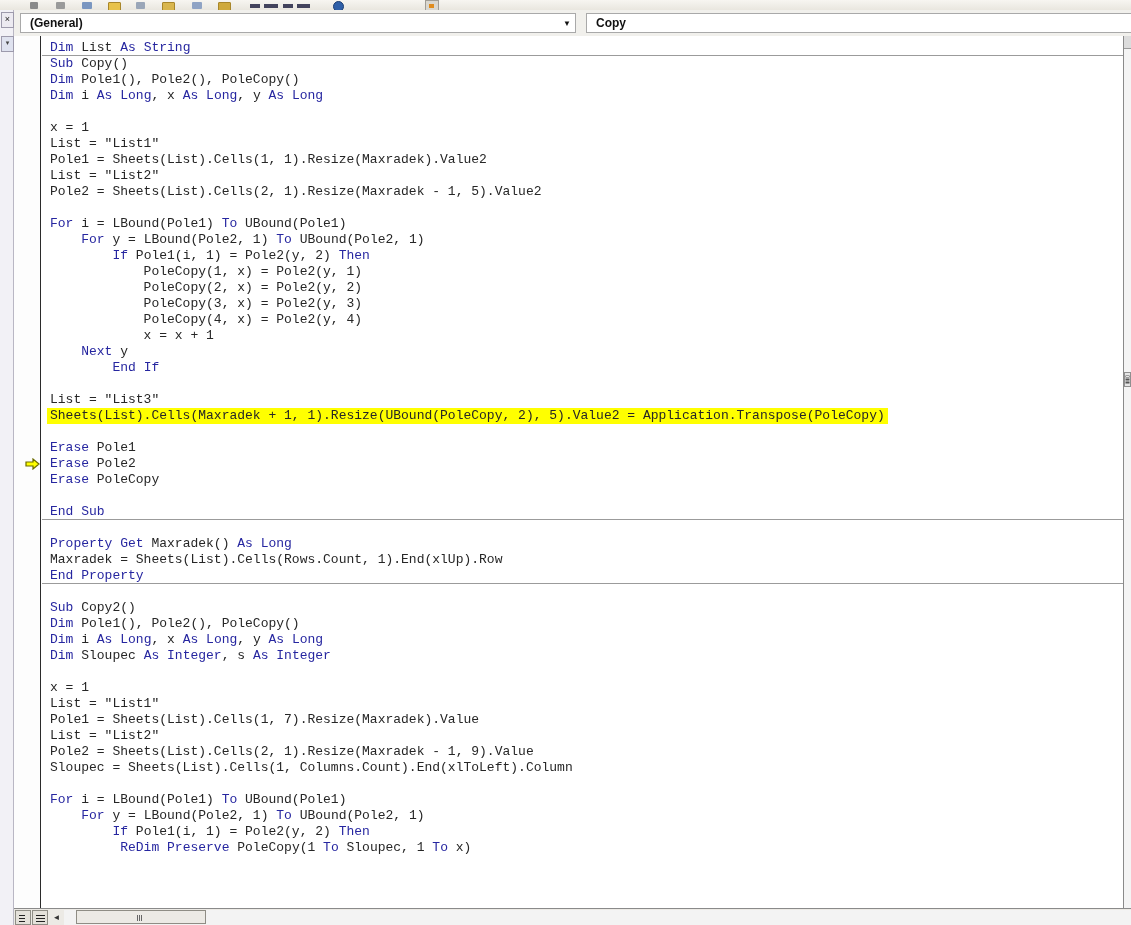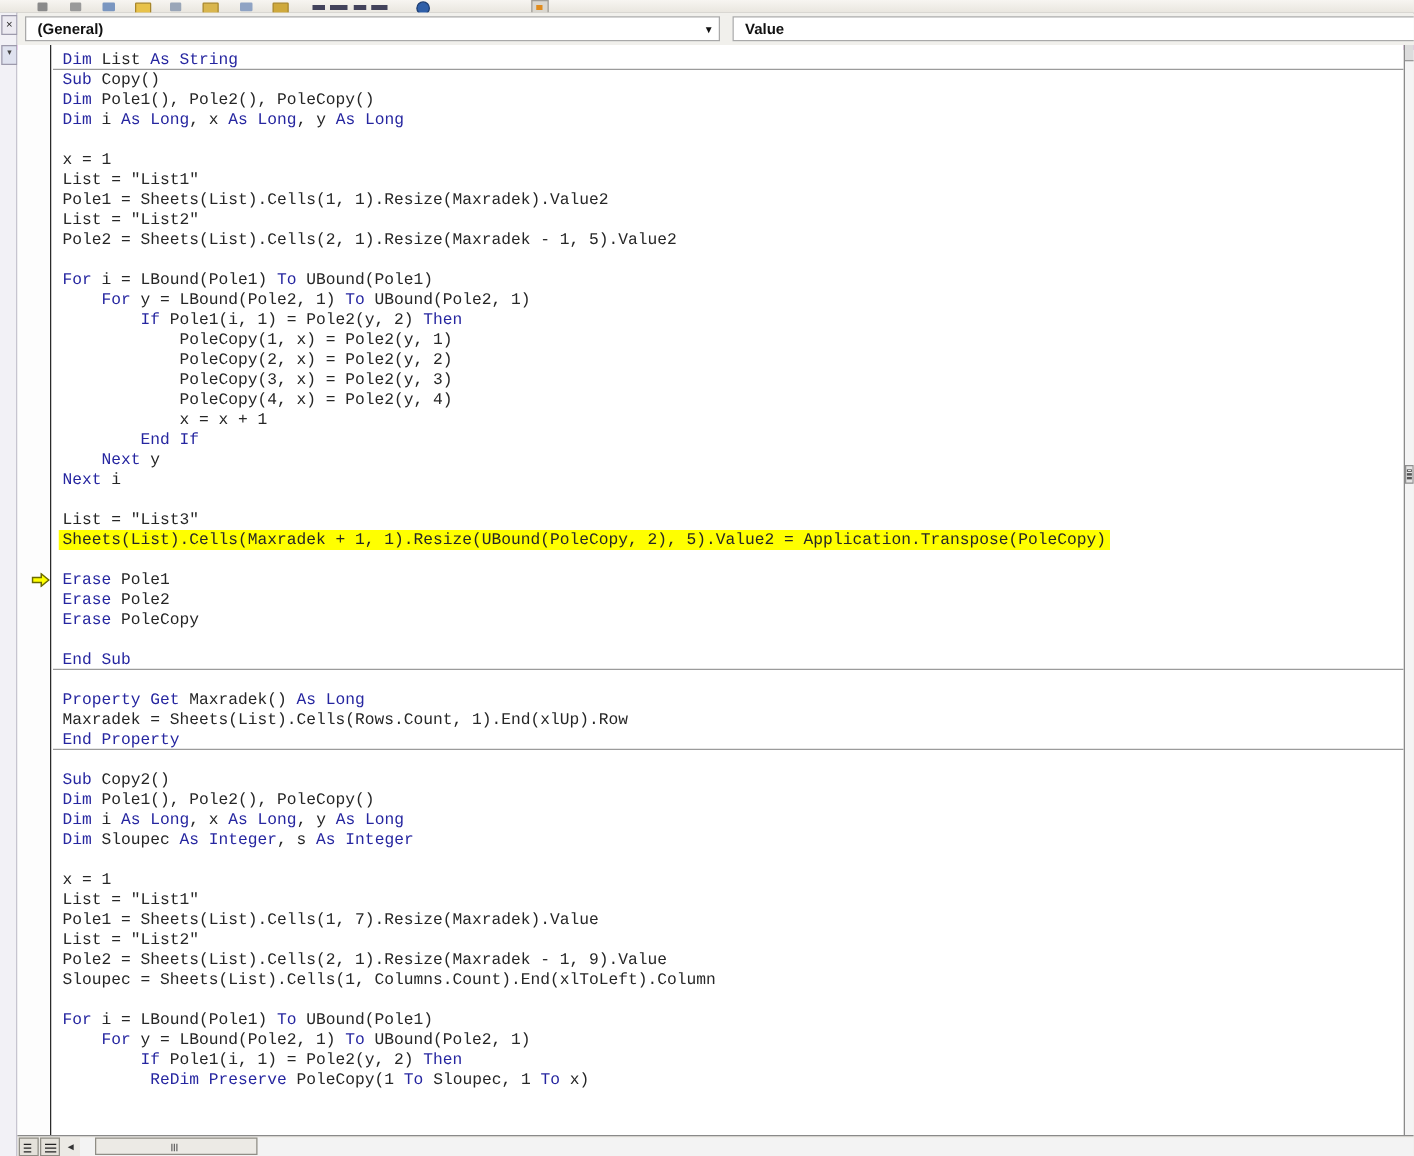--- a/index.html
+++ b/index.html
@@ -137,21 +137,21 @@
   <div class="strip-btn">×</div>
   <div class="strip-btn2">▾</div>
 </div>
 
 <div class="combo-row">
   <div class="combo combo-object">
     <span class="val">(General)</span>
     <span class="arrow">▼</span>
   </div>
   <div class="combo combo-proc">
-    <span class="val">Value</span>
+    <span class="val">Copy</span>
 
   </div>
 </div>
 
 <div class="code-pane">
   <div class="margin-bar">
     <svg class="exec-arrow" id="exec-arrow" viewBox="0 0 15 12" style="top: 422px;">
       <path d="M1 4 h7 V1 l6 5 -6 5 V8 H1 Z" fill="#ffff00" stroke="#6b6b00" stroke-width="1.2"></path>
     </svg>
   </div>
@@ -168,23 +168,22 @@
       <div class="line"><span class="txt">Pole2 = Sheets(List).Cells(2, 1).Resize(Maxradek - 1, 5).Value2</span></div>
       <div class="line"><span class="txt"></span></div>
       <div class="line"><span class="txt"><span class="kw">For</span> i = LBound(Pole1) <span class="kw">To</span> UBound(Pole1)</span></div>
       <div class="line"><span class="txt">    <span class="kw">For</span> y = LBound(Pole2, 1) <span class="kw">To</span> UBound(Pole2, 1)</span></div>
       <div class="line"><span class="txt">        <span class="kw">If</span> Pole1(i, 1) = Pole2(y, 2) <span class="kw">Then</span></span></div>
       <div class="line"><span class="txt">            PoleCopy(1, x) = Pole2(y, 1)</span></div>
       <div class="line"><span class="txt">            PoleCopy(2, x) = Pole2(y, 2)</span></div>
       <div class="line"><span class="txt">            PoleCopy(3, x) = Pole2(y, 3)</span></div>
       <div class="line"><span class="txt">            PoleCopy(4, x) = Pole2(y, 4)</span></div>
       <div class="line"><span class="txt">            x = x + 1</span></div>
+      <div class="line"><span class="txt">    <span class="kw">Next</span> y</span></div>
       <div class="line"><span class="txt">        <span class="kw">End</span> <span class="kw">If</span></span></div>
-      <div class="line"><span class="txt">    <span class="kw">Next</span> y</span></div>
-      <div class="line"><span class="txt"><span class="kw">Next</span> i</span></div>
       <div class="line"><span class="txt"></span></div>
       <div class="line"><span class="txt">List = "List3"</span></div>
       <div class="line"><span class="txt hl">Sheets(List).Cells(Maxradek + 1, 1).Resize(UBound(PoleCopy, 2), 5).Value2 = Application.Transpose(PoleCopy)</span></div>
       <div class="line"><span class="txt"></span></div>
       <div class="line"><span class="txt"><span class="kw">Erase</span> Pole1</span></div>
       <div class="line"><span class="txt"><span class="kw">Erase</span> Pole2</span></div>
       <div class="line"><span class="txt"><span class="kw">Erase</span> PoleCopy</span></div>
       <div class="line"><span class="txt"></span></div>
       <div class="line sep"><span class="txt"><span class="kw">End</span> <span class="kw">Sub</span></span></div>
       <div class="line"><span class="txt"></span></div>

